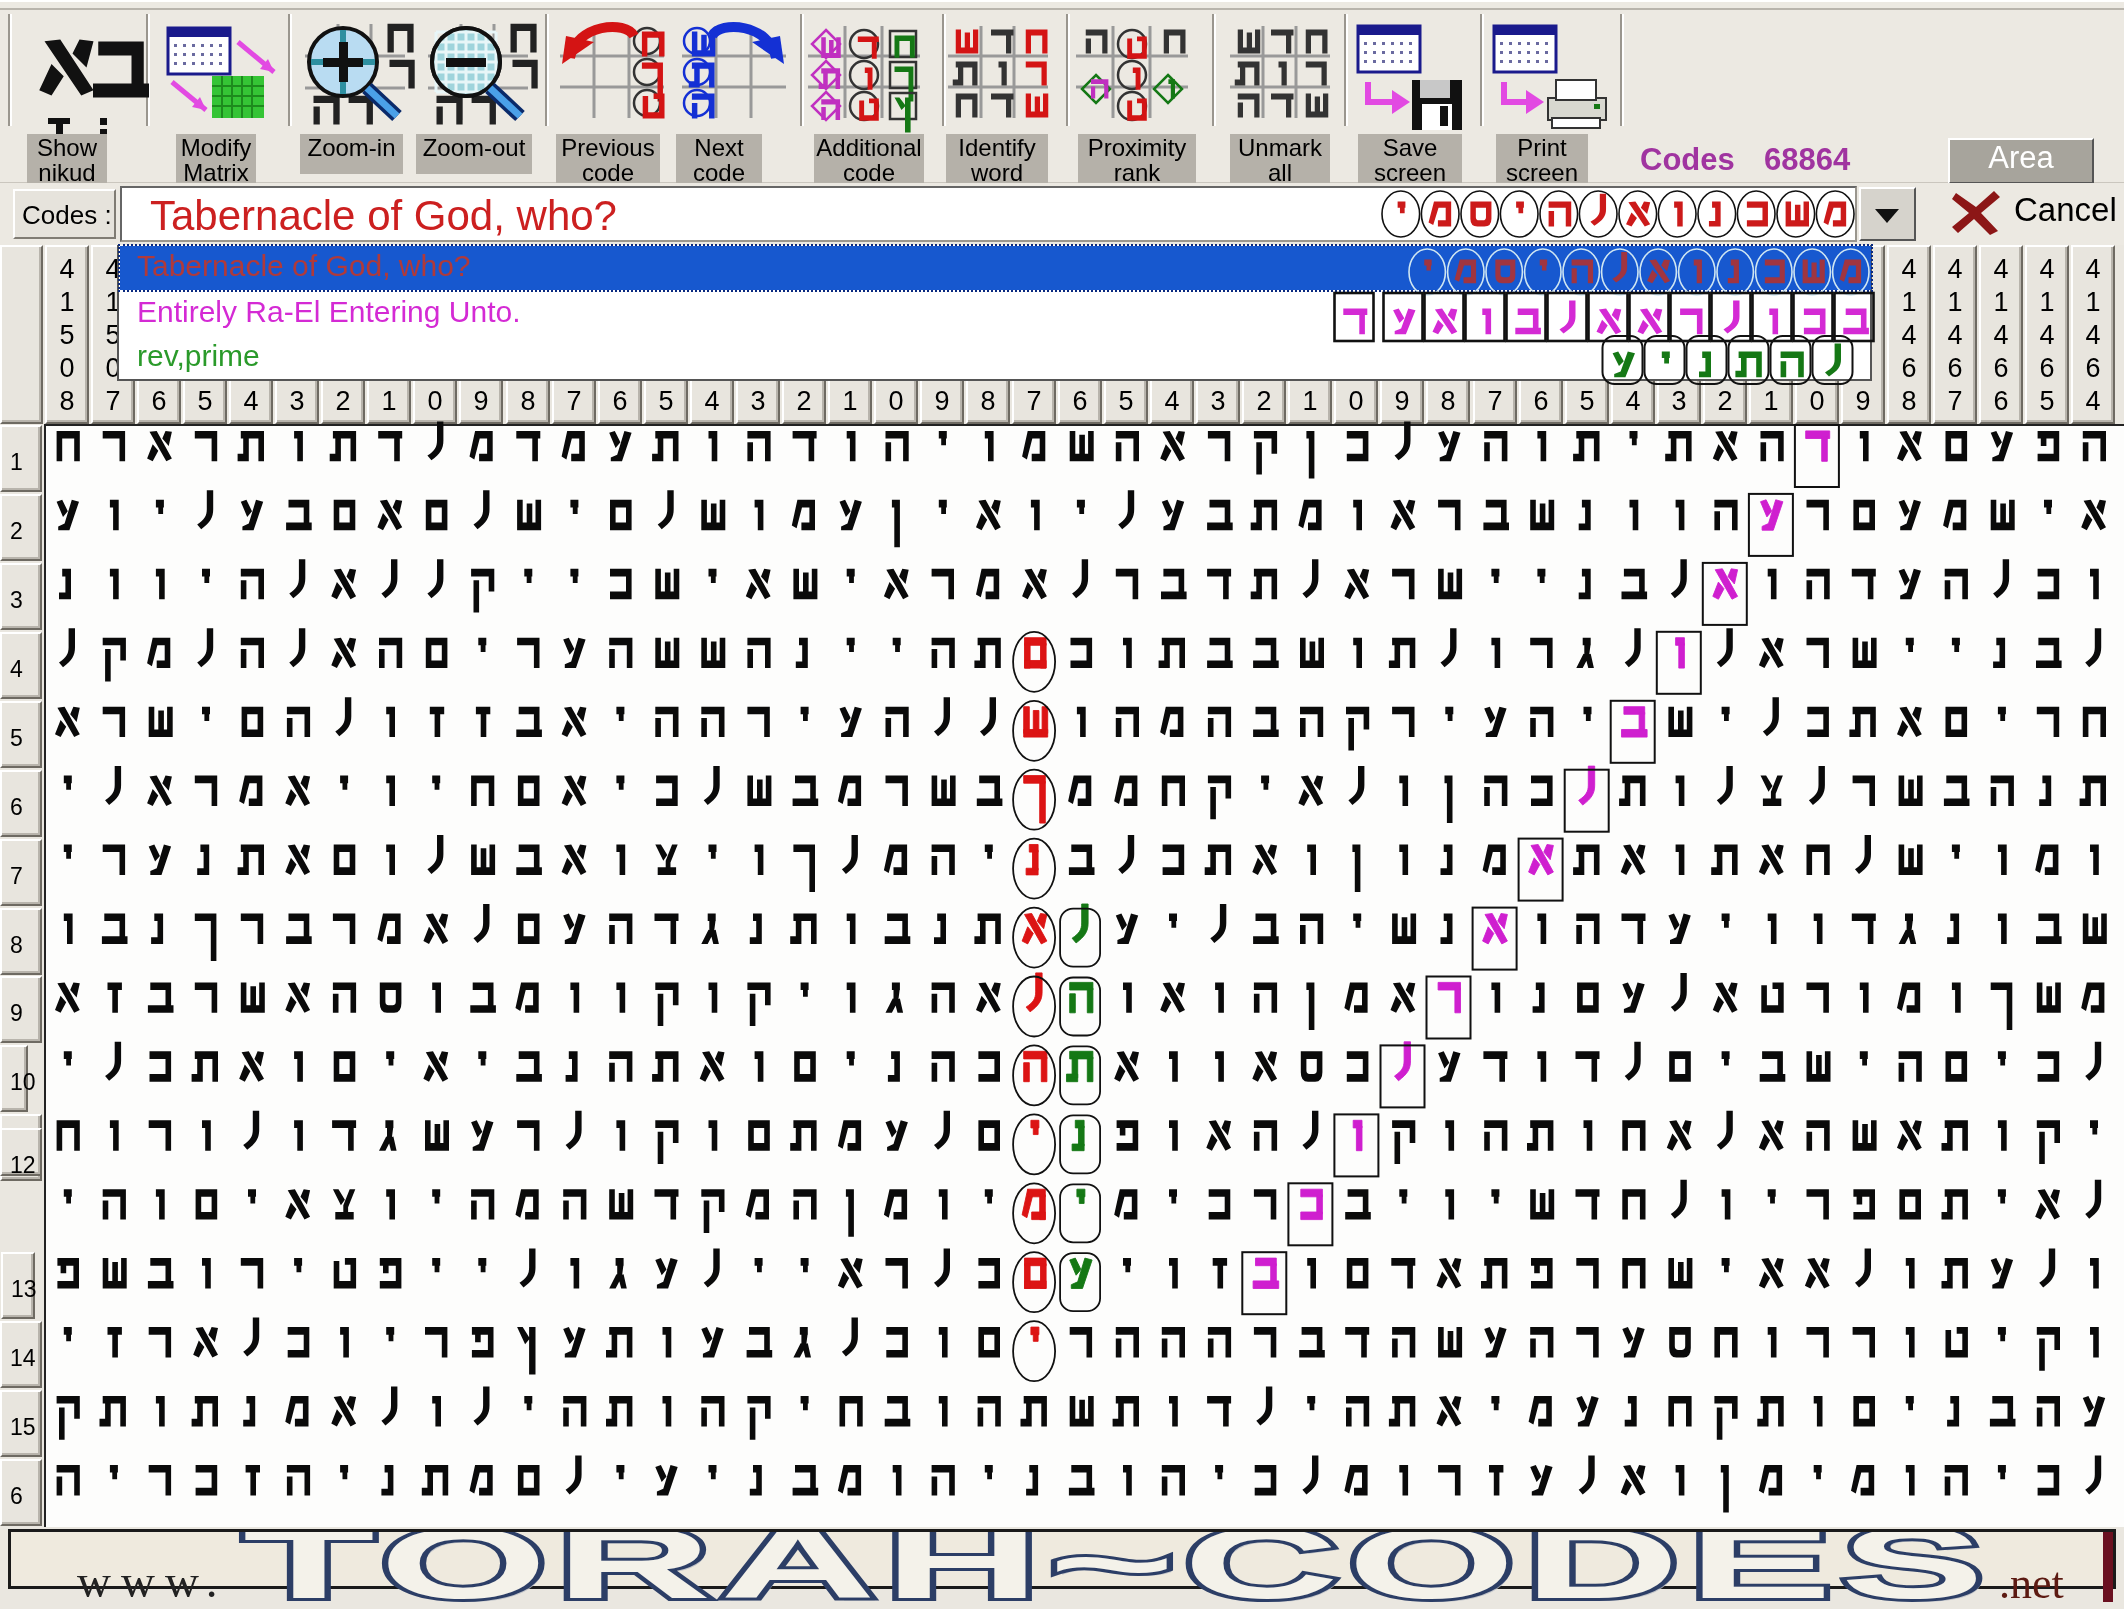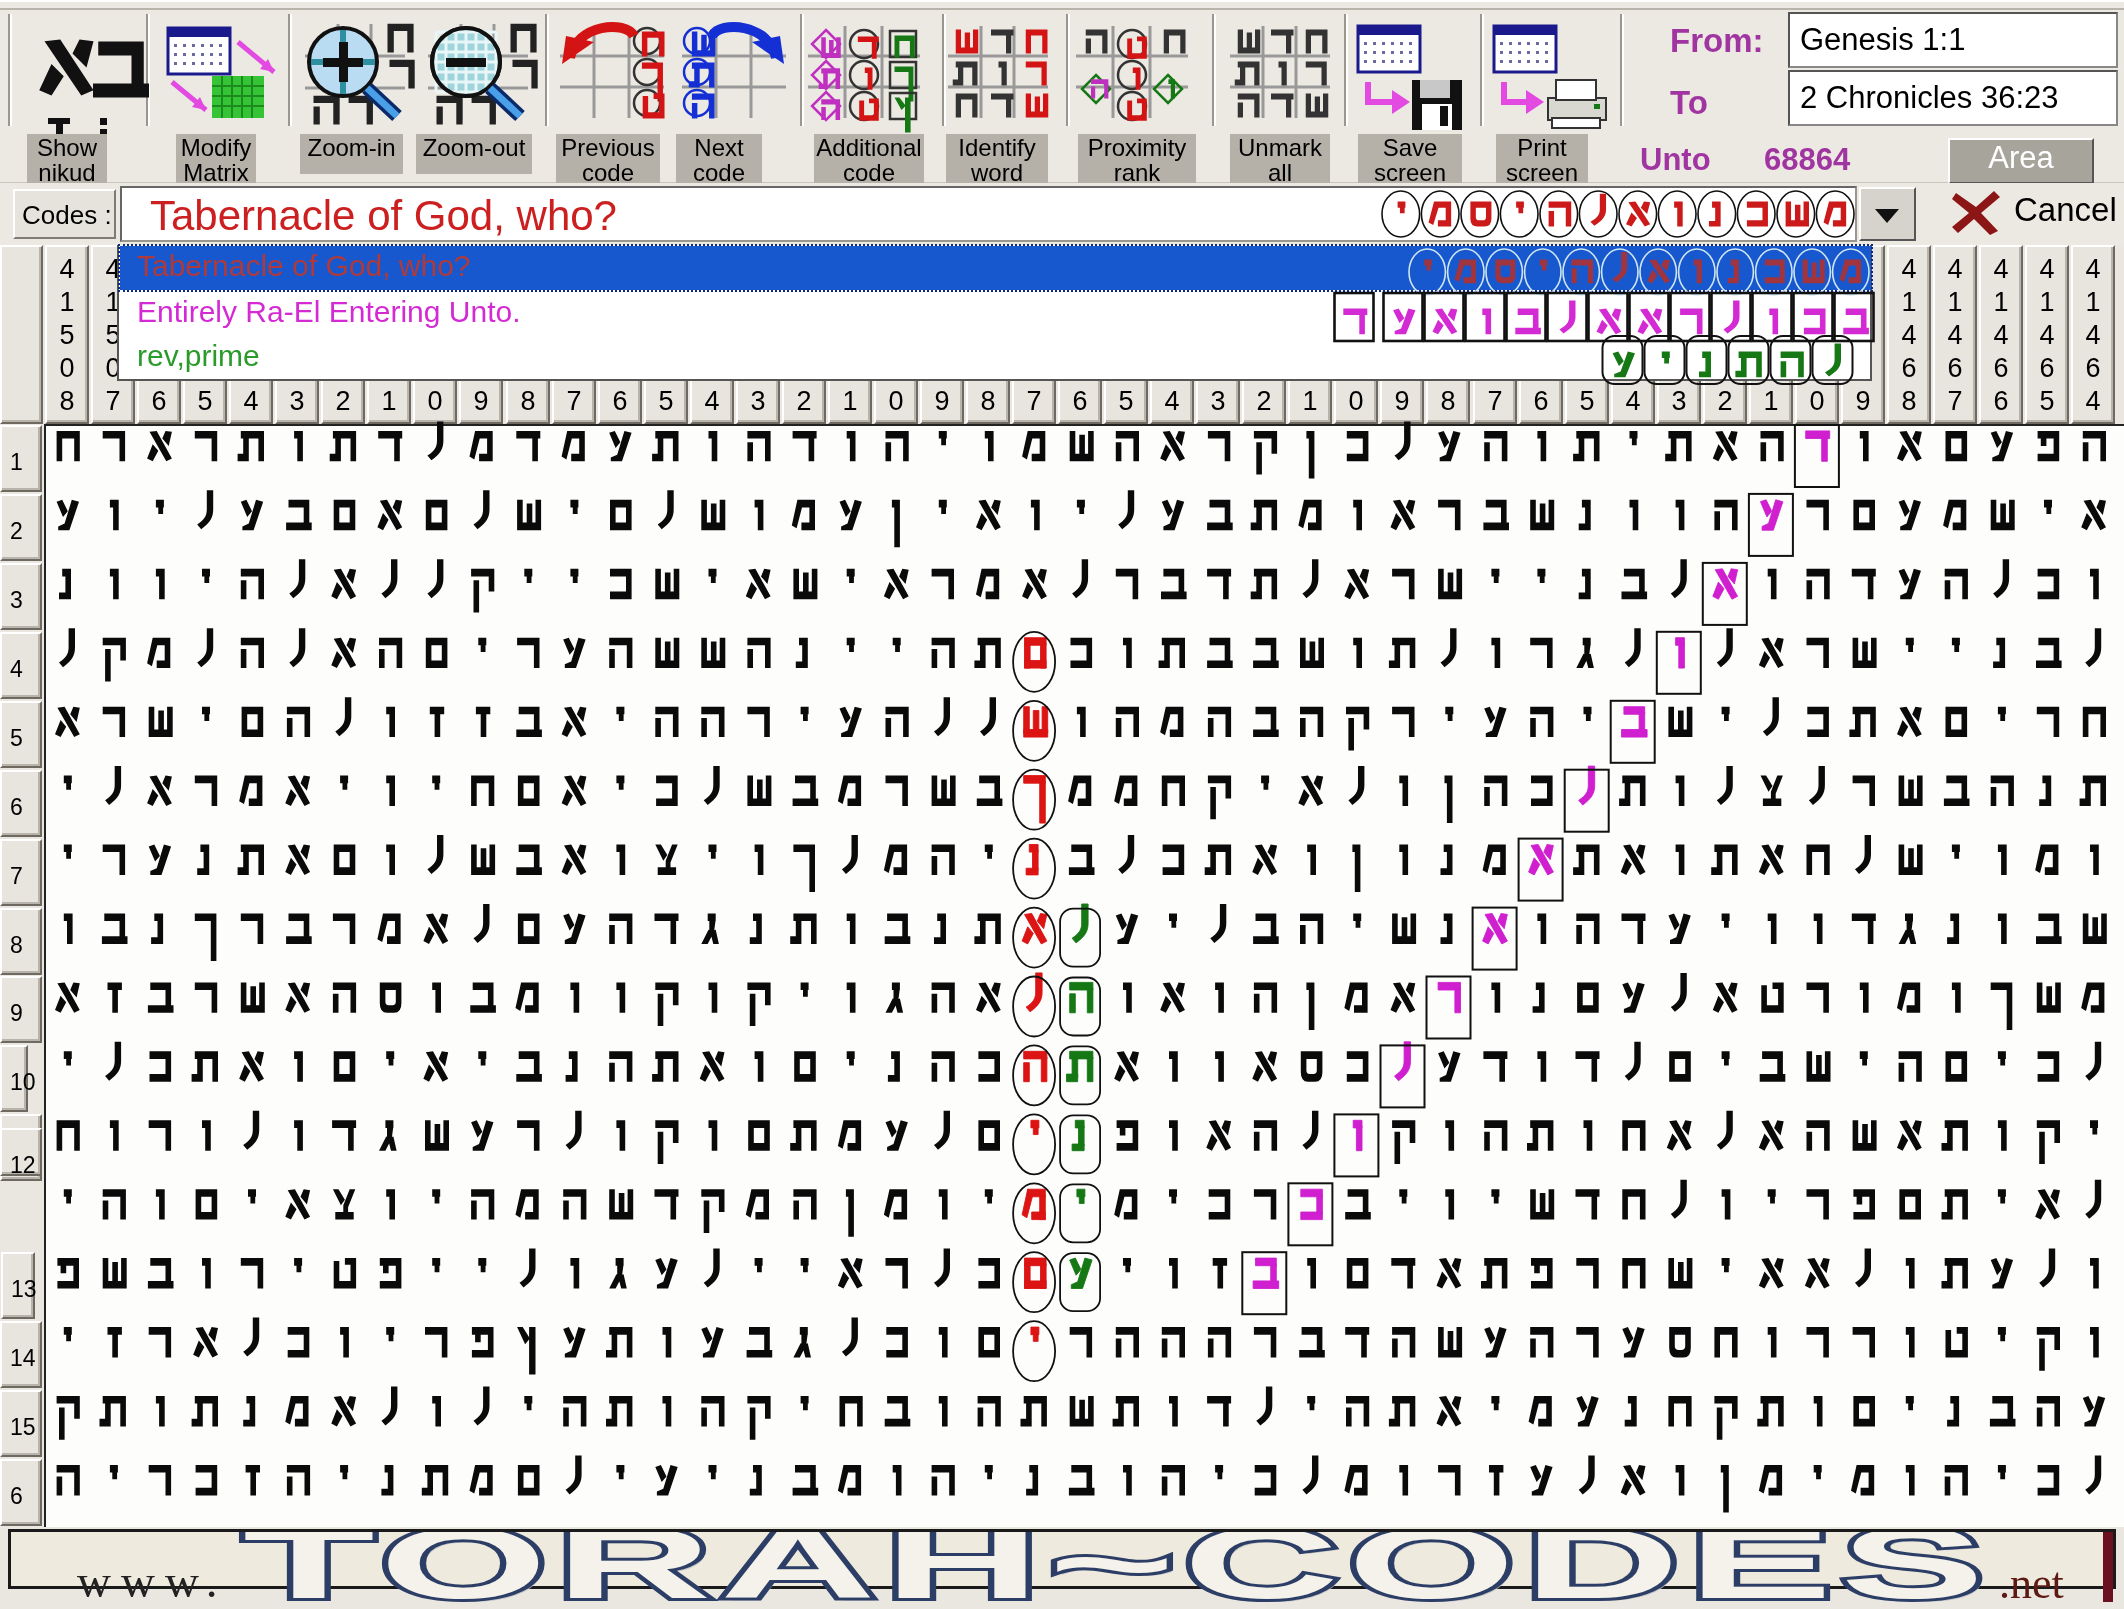--- a/index.html
+++ b/index.html
@@ -312,27 +312,21 @@
       <div class="tlab" style="left:300px;width:103px;height:40px">Zoom-in</div>
       <div class="tlab" style="left:416px;width:116px;height:40px">Zoom-out</div>
       <div class="tlab" style="left:556px;width:104px;height:50px">Previous<br>code</div>
       <div class="tlab" style="left:676px;width:86px;height:50px">Next<br>code</div>
       <div class="tlab" style="left:814px;width:110px;height:50px">Additional<br>code</div>
       <div class="tlab" style="left:946px;width:102px;height:50px">Identify<br>word</div>
       <div class="tlab" style="left:1078px;width:118px;height:50px">Proximity<br>rank</div>
       <div class="tlab" style="left:1230px;width:100px;height:50px">Unmark<br>all</div>
       <div class="tlab" style="left:1358px;width:104px;height:50px">Save<br>screen</div>
       <div class="tlab" style="left:1496px;width:92px;height:50px">Print<br>screen</div>
-    <div class="ftpanel">
-      <div class="ftlabel" style="left:22px;top:12px">From:</div>
-      <div class="ftlabel" style="left:22px;top:74px">To</div>
-      <div class="ftbox" style="top:2px">Genesis 1:1</div>
-      <div class="ftbox" style="top:60px">2 Chronicles 36:23</div>
-    </div>
-    <div class="skiplab" style="left:1640px">Unto</div>
+    <div class="skiplab" style="left:1640px">Codes</div>
     <div class="skiplab" style="left:1764px">68864</div>
     <div class="areabtn">Area</div>
   </div>
   <div class="codesrow">
     <div class="codeslab">Codes :</div>
     <div class="codesinput">
         <div class="codestext">Tabernacle of God, who?</div>
       </div>
     <div class="ddbtn"></div>
     <svg class="xmark" viewBox="0 0 56 50">

